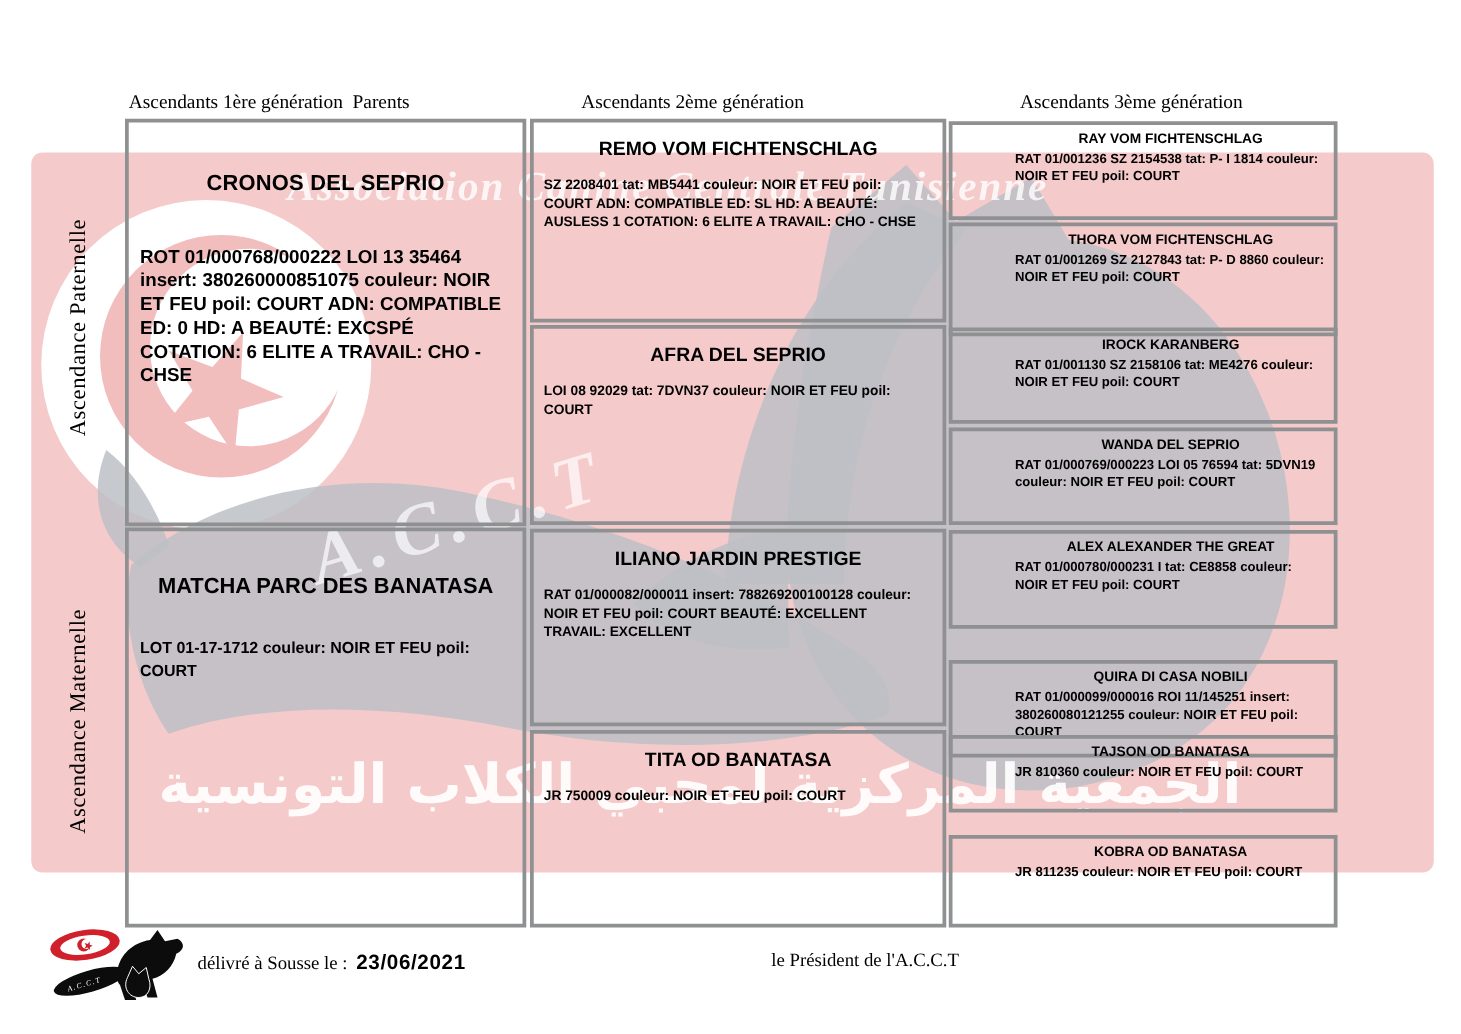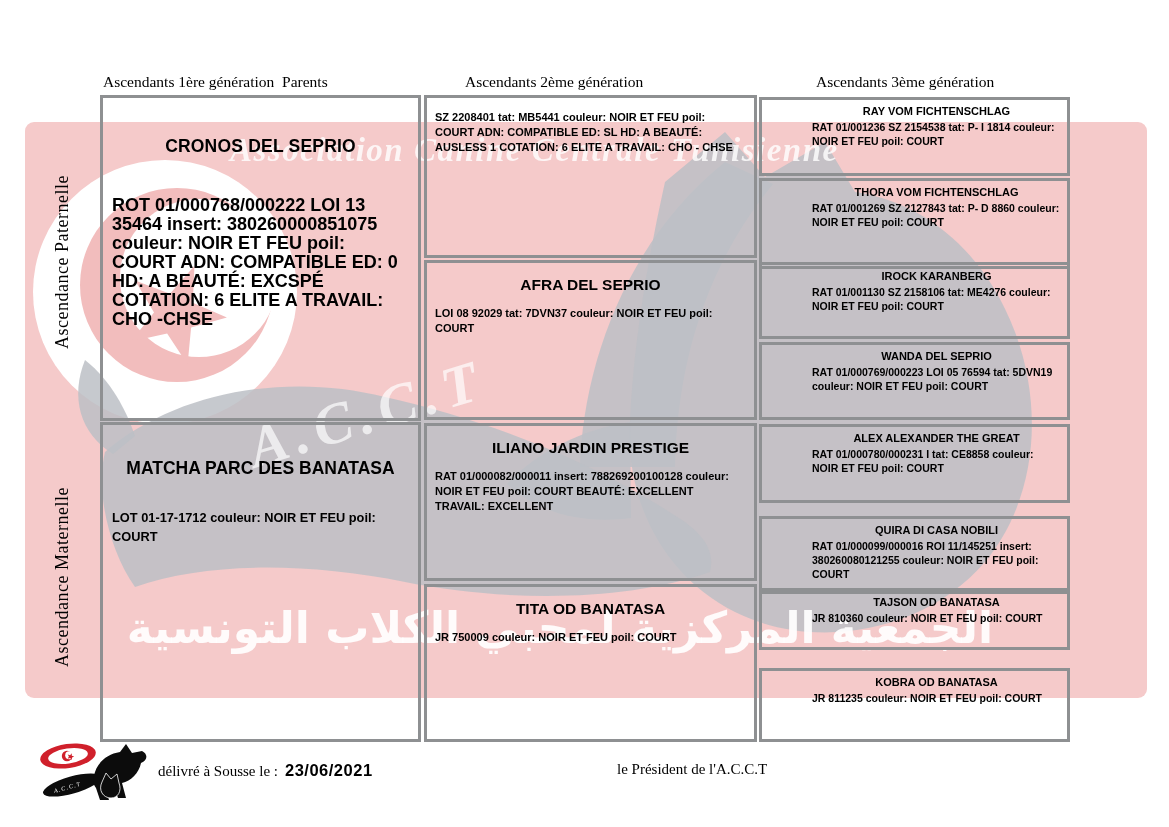--- a/index.html
+++ b/index.html
@@ -38,42 +38,42 @@
         text-align:center;background:transparent;}
   .name{font-weight:bold;color:#000;}
   .details{font-weight:bold;color:#000;text-align:left;}
 
   
   .c1{left:100px;width:321px;}
   #cell-pp{top:95px;height:326px;}
   #cell-mp{top:422px;height:320px;}
   #cell-pp .name{padding-top:38px;font-size:17.5px;letter-spacing:0.2px;}
   #cell-mp .name{padding-top:33px;font-size:17.5px;}
-  #cell-pp .details{margin:39px 9px 0;font-size:18px;line-height:19px;}
+  #cell-pp .details{margin:39px 9px 0;font-size:15px;line-height:19px;}
   #cell-mp .details{margin:29px 9px 0;font-size:12.8px;line-height:19px;}
 
   
   .c2{left:424px;width:333px;}
   .c2 .name{padding-top:13px;font-size:15.5px;}
   .c2 .details{margin:12px 8px 0;font-size:11px;line-height:15px;}
   #cell-g2-0{top:95px;height:163px;}
   #cell-g2-1{top:260px;height:160px;}
   #cell-g2-2{top:423px;height:158px;}
   #cell-g2-3{top:584px;height:158px;}
 
   
   .c3{left:759px;width:311px;padding-left:44px;}
   .c3 .name{padding-top:5px;font-size:11px;}
   .c3 .details{margin:3px 6px 0;font-size:10.5px;line-height:14px;}
   #cell-g3-0{top:97px;height:79px;}
   #cell-g3-1{top:178px;height:91px;}
   #cell-g3-2{top:262px;height:77px;}
   #cell-g3-3{top:342px;height:78px;}
   #cell-g3-4{top:424px;height:79px;}
-  #cell-g3-5{top:516px;height:78px;}
+  #cell-g3-5{top:528px;height:78px;}
   #cell-g3-6{top:588px;height:62px;}
   #cell-g3-7{top:668px;height:74px;}
 
   
   #logo{position:absolute;left:36px;top:742px;}
   #issued-label{position:absolute;left:158px;top:763px;font-family:"Liberation Serif",serif;font-size:15px;}
   #issued-date{position:absolute;left:285px;top:761px;font-size:16.5px;font-weight:bold;letter-spacing:0.5px;}
   #president{position:absolute;left:617px;top:761px;font-family:"Liberation Serif",serif;font-size:15px;}
 </style>
 </head>
@@ -114,20 +114,21 @@
   <div class="cell c1" id="cell-pp">
     <div class="name">CRONOS DEL SEPRIO</div>
     <div class="details">ROT 01/000768/000222 LOI 13 35464 insert: 380260000851075 couleur: NOIR ET FEU poil: COURT ADN: COMPATIBLE ED: 0 HD: A BEAUTÉ: EXCSPÉ COTATION: 6 ELITE A TRAVAIL: CHO -CHSE</div>
   </div>
   <div class="cell c1" id="cell-mp">
     <div class="name">MATCHA PARC DES BANATASA</div>
     <div class="details">LOT 01-17-1712 couleur: NOIR ET FEU poil: COURT</div>
   </div>
 
   <div class="cell c2" id="cell-g2-0">
+    <div class="name">REMO VOM FICHTENSCHLAG</div>
     <div class="details">SZ 2208401 tat: MB5441 couleur: NOIR ET FEU poil: COURT ADN: COMPATIBLE ED: SL HD: A BEAUTÉ: AUSLESS 1 COTATION: 6 ELITE A TRAVAIL: CHO - CHSE</div>
   </div>
   <div class="cell c2" id="cell-g2-1">
     <div class="name">AFRA DEL SEPRIO</div>
     <div class="details">LOI 08 92029 tat: 7DVN37 couleur: NOIR ET FEU poil: COURT</div>
   </div>
   <div class="cell c2" id="cell-g2-2">
     <div class="name">ILIANO JARDIN PRESTIGE</div>
     <div class="details">RAT 01/000082/000011 insert: 788269200100128 couleur: NOIR ET FEU poil: COURT BEAUTÉ: EXCELLENT TRAVAIL: EXCELLENT</div>
   </div>

